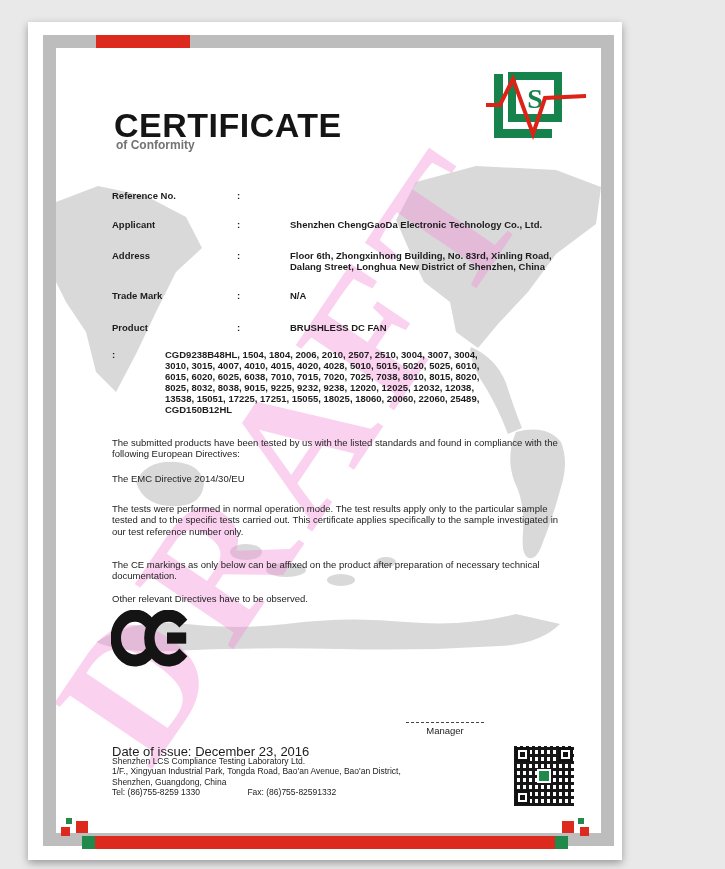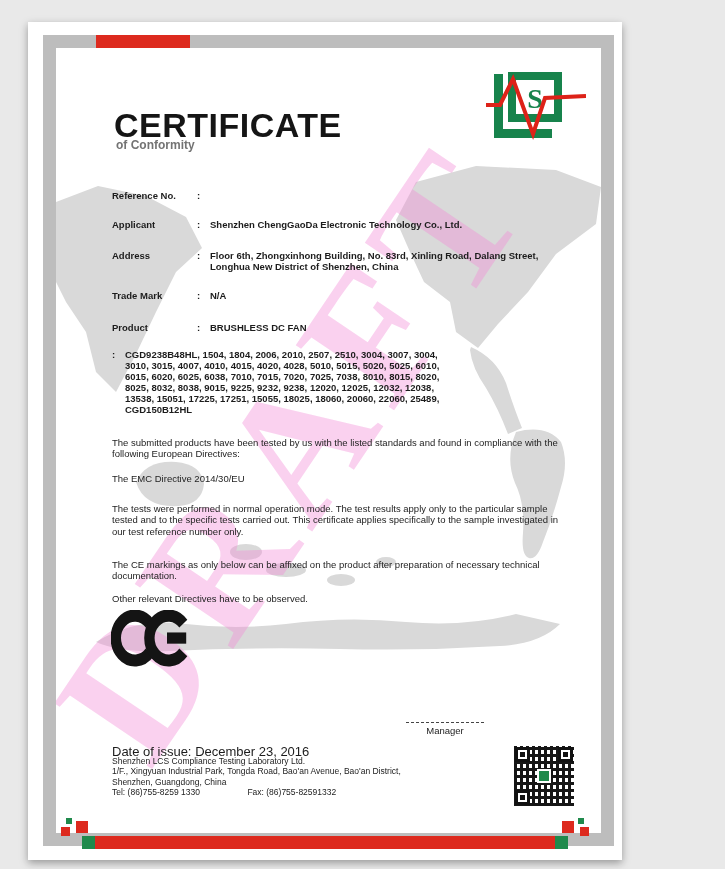--- a/index.html
+++ b/index.html
@@ -12,21 +12,21 @@
   .decor{position:absolute;z-index:5;}
   .red{background:#dd2a1e;} .green{background:#1f8a4c;}
   .map{position:absolute;left:28px;top:140px;z-index:1;}
   .wm{position:absolute;left:265px;top:430px;z-index:2;transform:translate(-50%,-50%) rotate(-56deg);
       font-family:"Liberation Serif",serif;font-weight:bold;font-size:180px;letter-spacing:14px;
       color:rgba(243,140,214,0.40);white-space:nowrap;}
   .content{position:absolute;left:0;top:0;width:100%;height:100%;z-index:3;}
   .title{position:absolute;left:86px;top:84px;font-size:34px;font-weight:bold;color:#151515;letter-spacing:.5px;}
   .subtitle{position:absolute;left:88px;top:116px;font-size:12px;font-weight:bold;color:#737373;}
   .logo{position:absolute;left:458px;top:50px;}
-  .frow{position:absolute;left:84px;width:470px;display:flex;font-size:9.5px;font-weight:bold;color:#1c1c1c;line-height:11px;}
+  .frow{position:absolute;left:84px;width:470px;display:flex;font-size:9.5px;font-weight:bold;color:#1c1c1c;line-height:11px;gap:40px;}
   .flabel{width:85px;flex:none;}
   .fcolon{width:13px;flex:none;}
   .fvalue{width:332px;}
   .para{position:absolute;left:84px;width:448px;font-size:9.5px;line-height:11.4px;color:#232323;}
   .bold{font-weight:normal;}
   .ce{position:absolute;left:83px;top:588px;}
   .dateline{position:absolute;left:84px;top:686px;font-size:13px;font-weight:normal;color:#1c1c1c;margin-top:36px;}
   .sigline{position:absolute;left:378px;top:700px;width:78px;border-top:1px dashed #444;}
   .sigtitle{position:absolute;left:378px;top:703px;width:78px;text-align:center;font-size:9.5px;color:#232323;}
   .footer{position:absolute;left:84px;top:734px;font-size:8.5px;line-height:10.4px;color:#222;}

